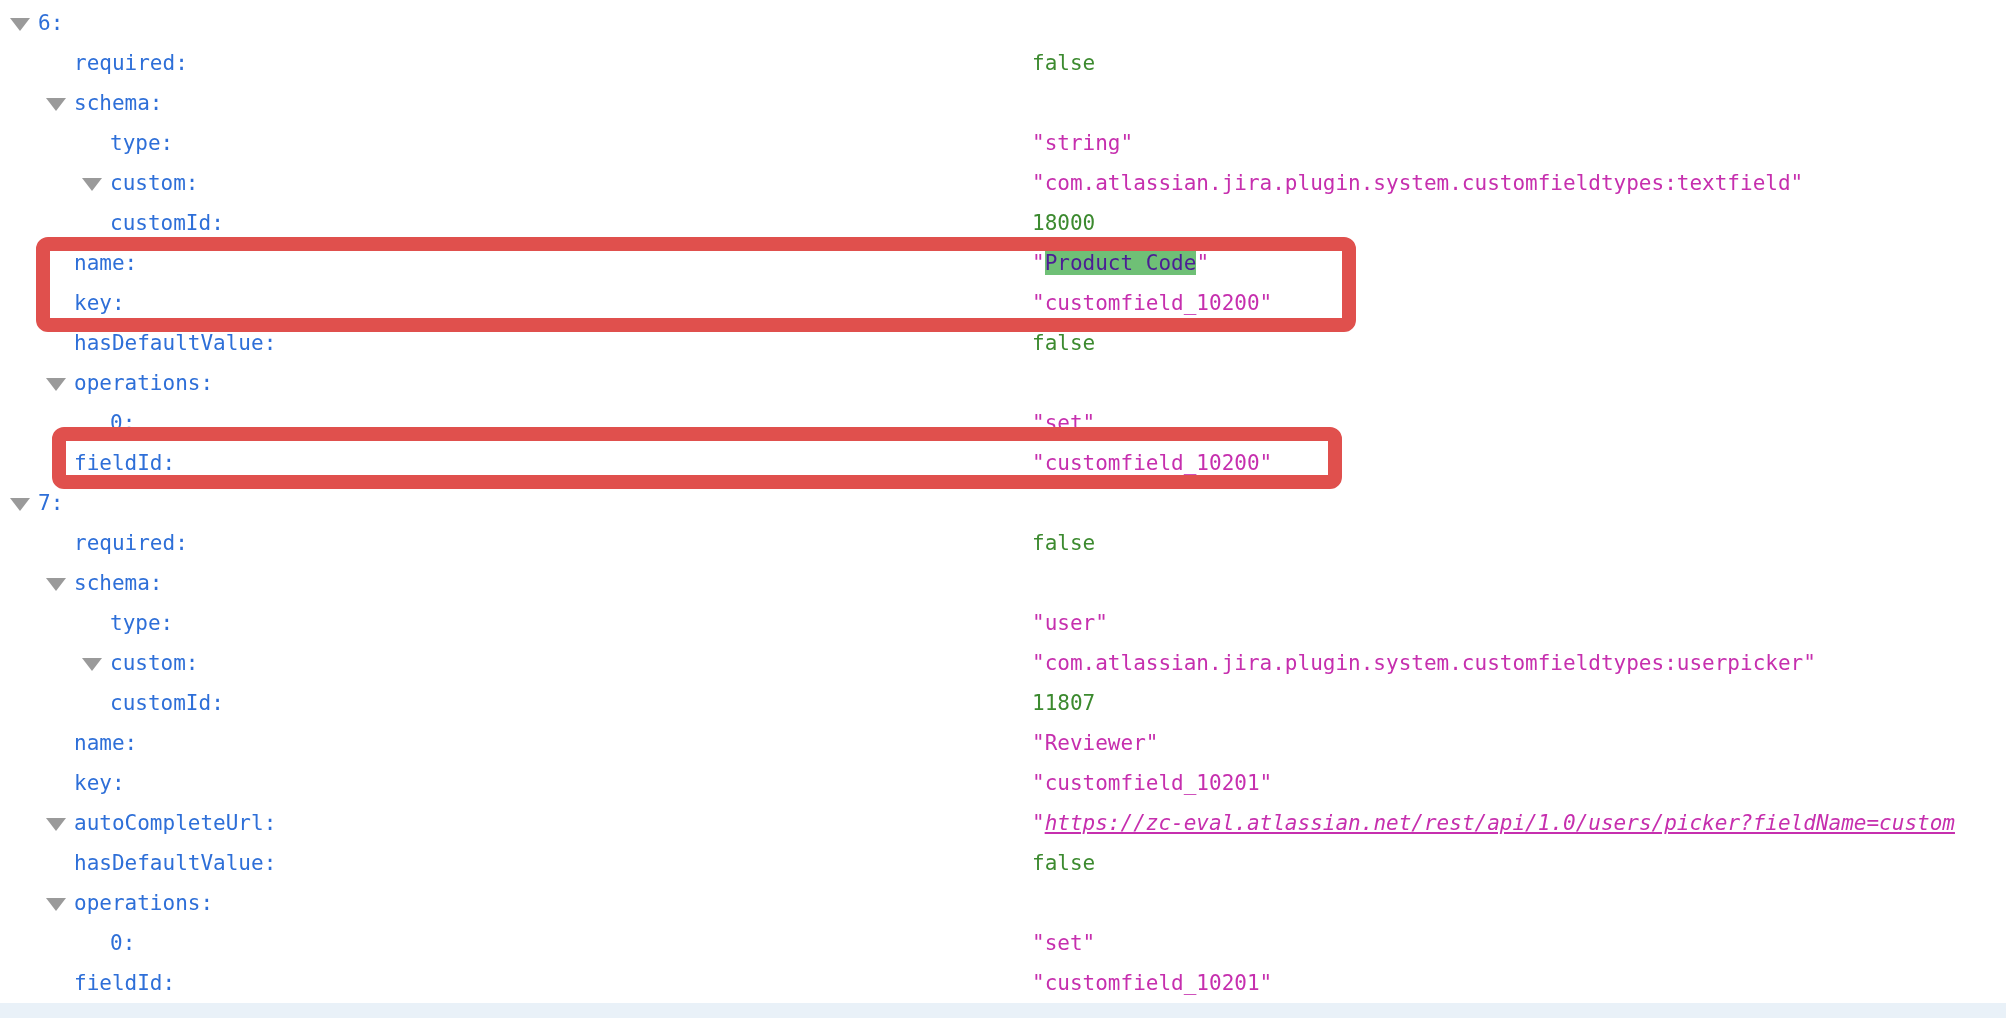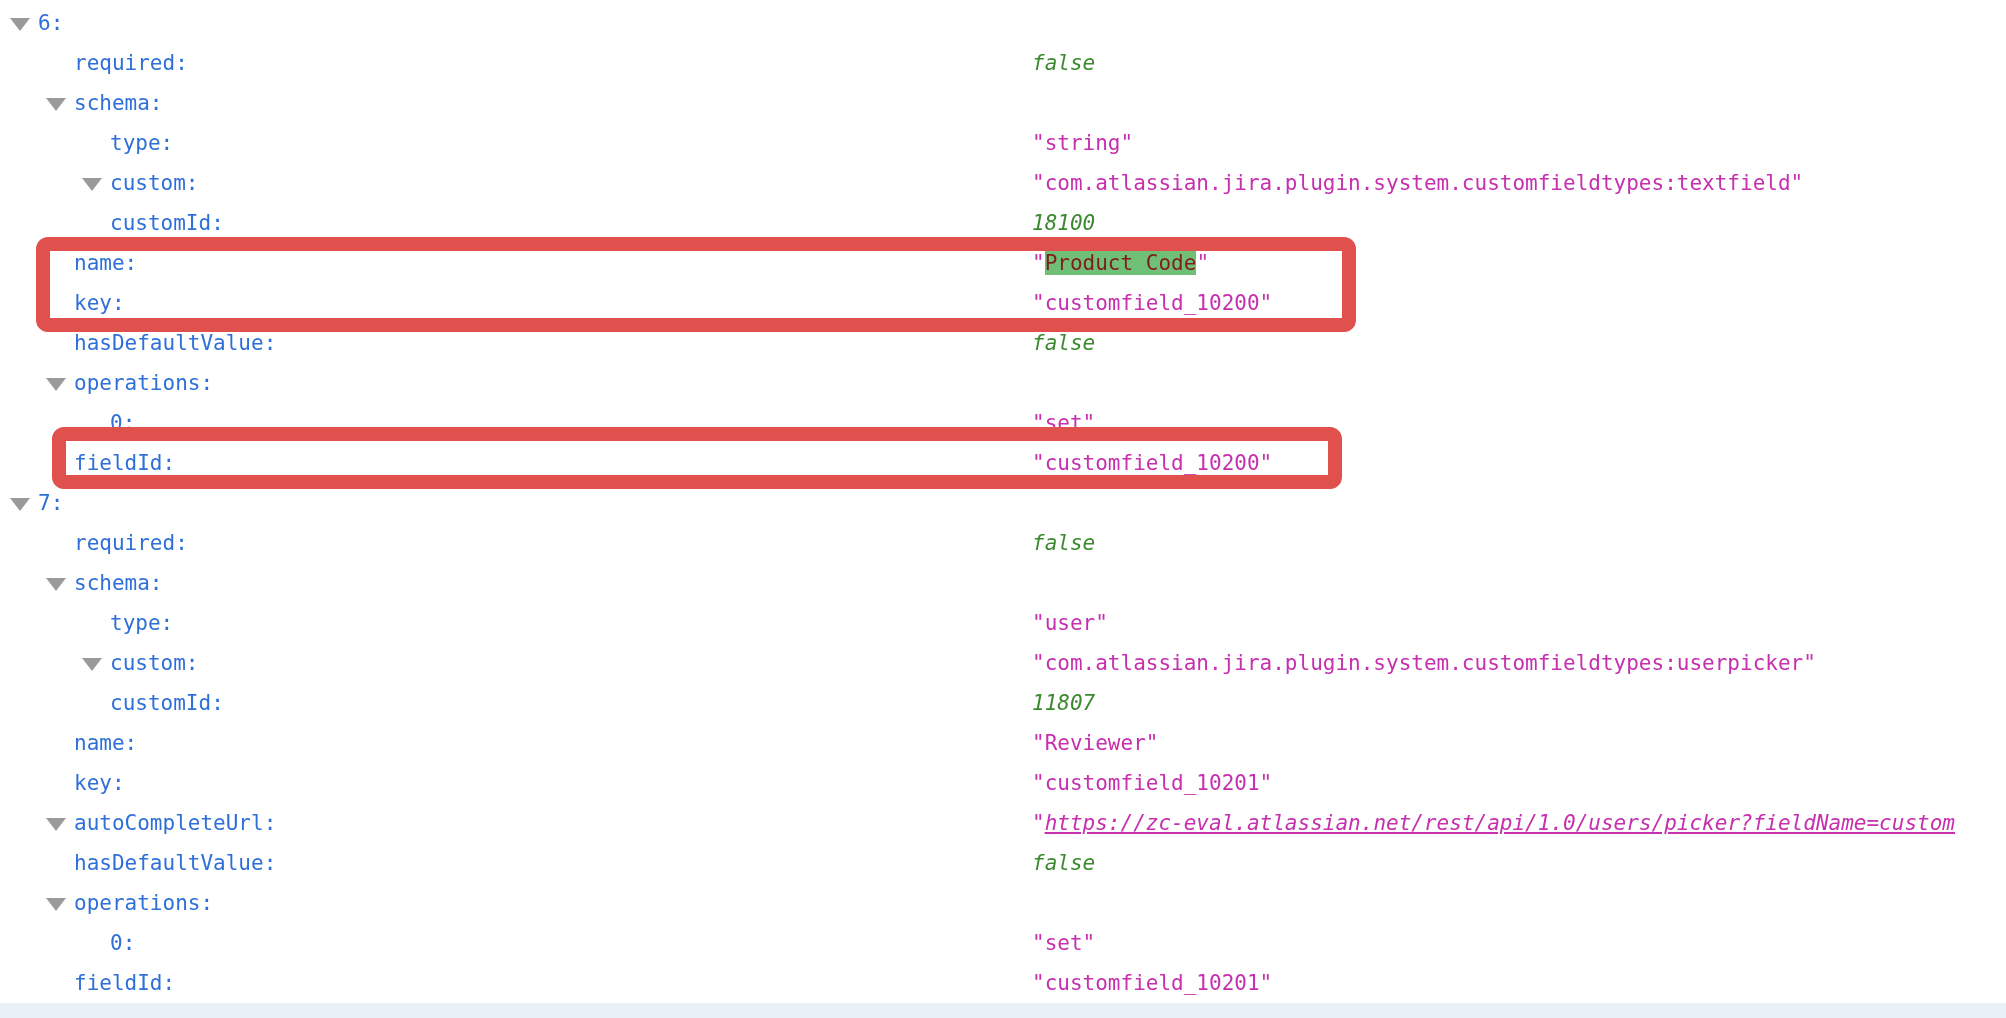--- a/index.html
+++ b/index.html
@@ -22,32 +22,32 @@
     left: 0;
     width: 2006px;
     height: 40px;
     line-height: 40px;
     font-size: 21px;
     white-space: nowrap;
   }
   .key { position: absolute; color: var(--key-color); }
   .val { position: absolute; left: 1032px; }
   .val.string { color: var(--string-color); }
-  .val.literal { color: var(--literal-color); font-style: italic; }
+  .val.literal { color: var(--literal-color); }
   .arrow {
     position: absolute;
     top: 15px;
     width: 0; height: 0;
     border-left: 10px solid transparent;
     border-right: 10px solid transparent;
     border-top: 13px solid var(--arrow-color);
   }
   .hl {
     background: var(--highlight-bg);
-    color: #7f1d1d;
+    color: #4c1d95;
   }
   .q { color: var(--string-color); }
   .link {
     color: var(--string-color);
     font-style: italic;
     text-decoration: underline;
   }
   .annotation {
     position: absolute;
     border: 14px solid var(--annotation-color);
@@ -86,21 +86,21 @@
         <span class="key" style="left: 110px;">type:</span>
         <span class="val string">"string"</span>
       </div>
       <div class="row" style="top: 163px;">
         <span class="arrow" style="left: 82px;"></span>
         <span class="key" style="left: 110px;">custom:</span>
         <span class="val string">"com.atlassian.jira.plugin.system.customfieldtypes:textfield"</span>
       </div>
       <div class="row" style="top: 203px;">
         <span class="key" style="left: 110px;">customId:</span>
-        <span class="val literal">18100</span>
+        <span class="val literal">18000</span>
       </div>
       <div class="row" style="top: 243px;">
         <span class="key" style="left: 74px;">name:</span>
         <span class="val"><span class="q">"</span><span class="hl">Product Code</span><span class="q">"</span></span>
       </div>
       <div class="row" style="top: 283px;">
         <span class="key" style="left: 74px;">key:</span>
         <span class="val string">"customfield_10200"</span>
       </div>
       <div class="row" style="top: 323px;">

